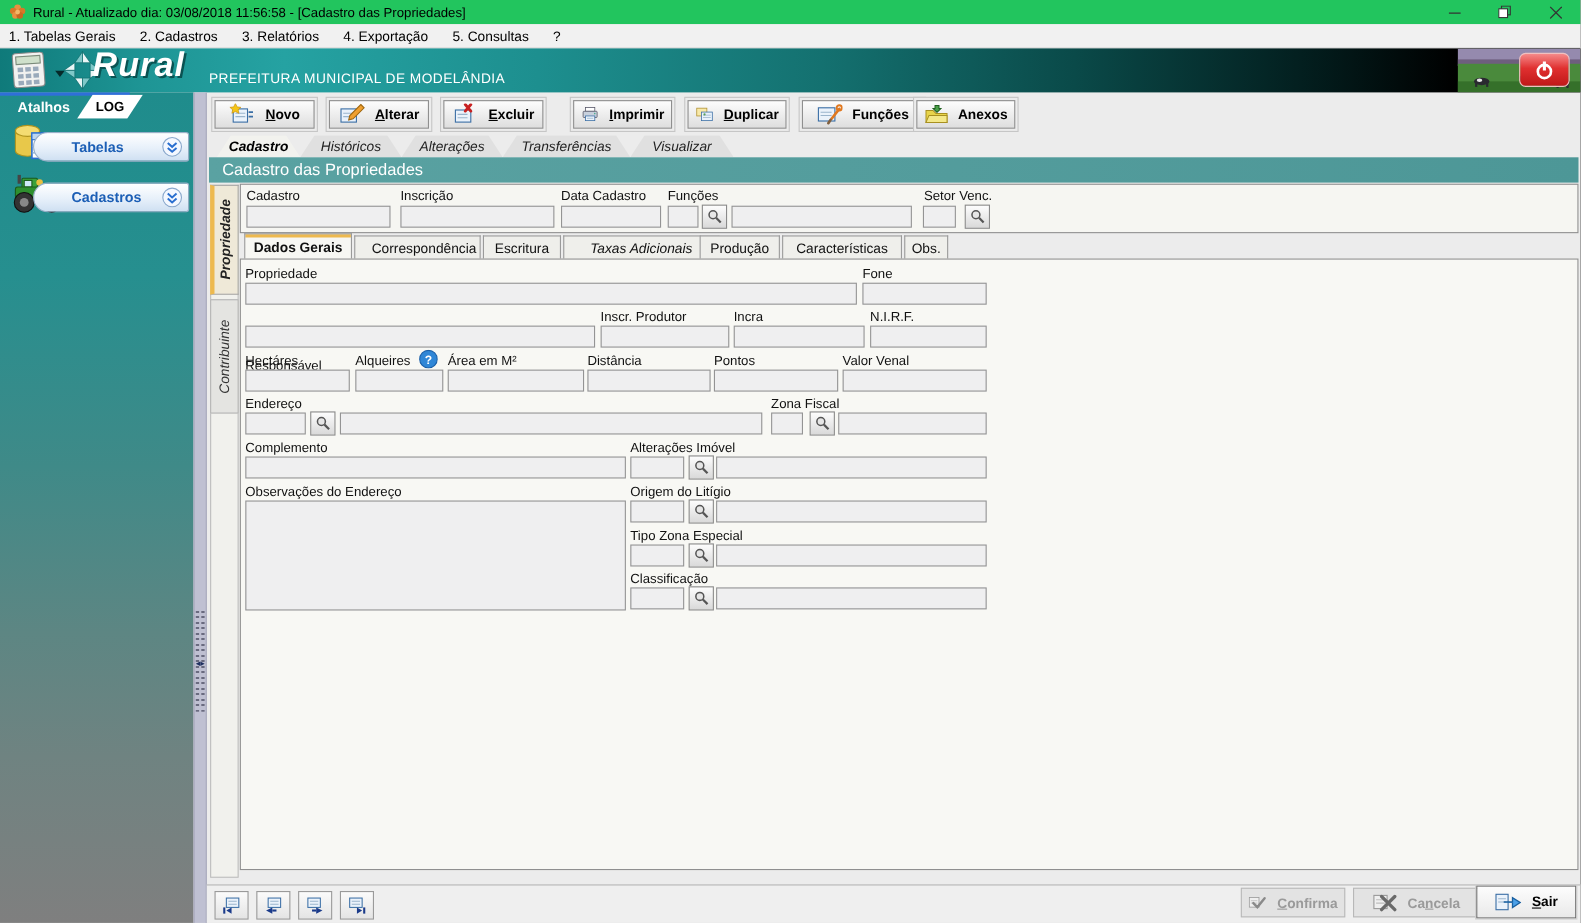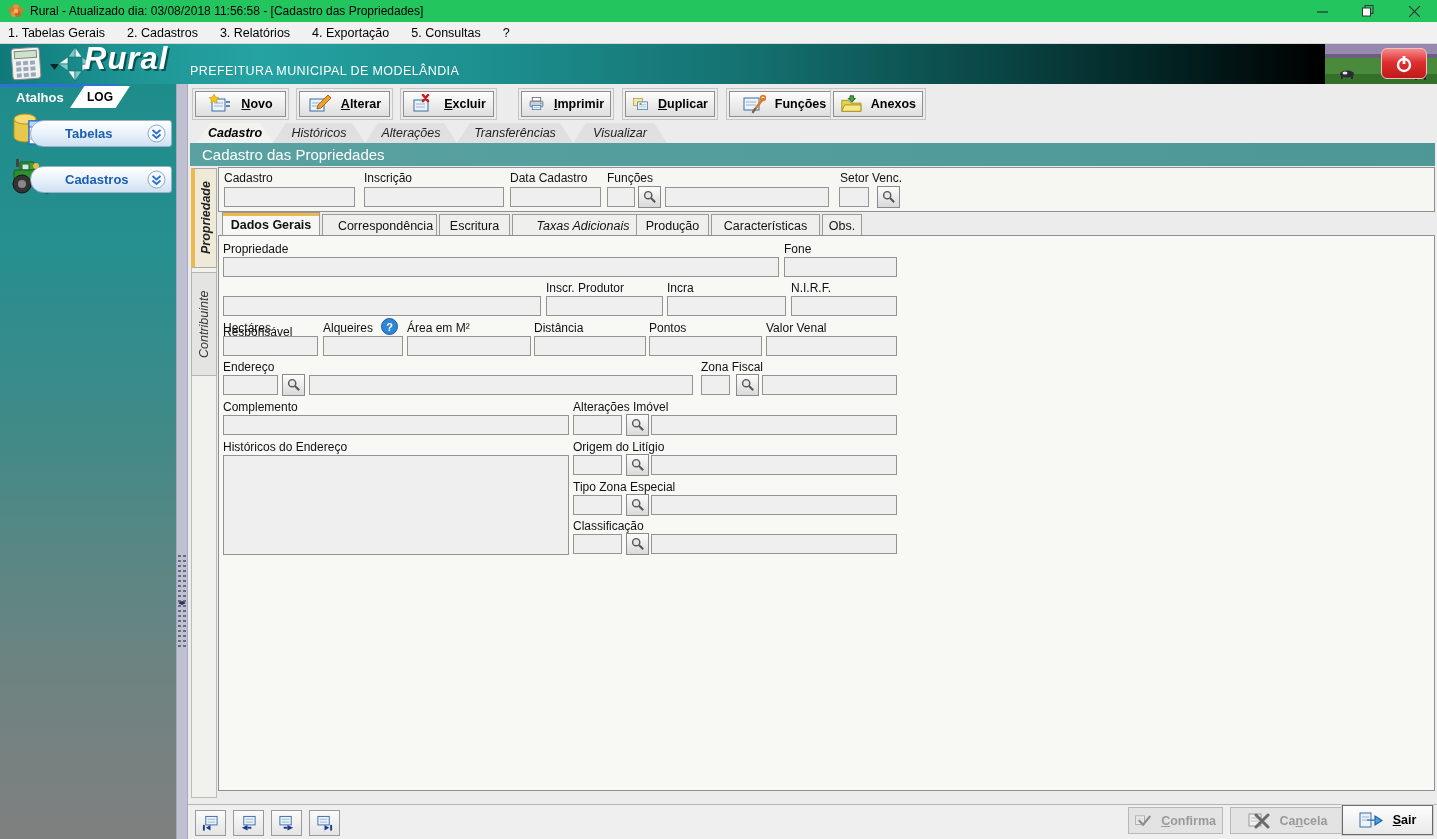--- a/index.html
+++ b/index.html
@@ -492,21 +492,21 @@
     <span class="lbl" style="left:354px;top:164px;">Alterações Imóvel</span>
     <input class="inp" style="left: 354px; top: 179px; width: 49px;">
     <button class="lookup" style="left:407px;top:178px;">
       <svg width="14" height="14" viewBox="0 0 14 14">
         <circle cx="5.2" cy="5.2" r="3.6" fill="#e6e6e6" stroke="#555" stroke-width="1.4"></circle>
         <line x1="8" y1="8" x2="12.2" y2="12.2" stroke="#555" stroke-width="2"></line>
       </svg>
     </button>
     <input class="inp" style="left: 432px; top: 179px; width: 246px;">
 
-    <span class="lbl" style="left:4px;top:204px;">Históricos do Endereço</span>
+    <span class="lbl" style="left:4px;top:204px;">Observações do Endereço</span>
     <textarea class="inp" style="left: 4px; top: 219px; width: 346px; height: 100px;"></textarea>
 
     <span class="lbl" style="left:354px;top:204px;">Origem do Litígio</span>
     <input class="inp" style="left: 354px; top: 219px; width: 49px;">
     <button class="lookup" style="left:407px;top:218px;">
       <svg width="14" height="14" viewBox="0 0 14 14">
         <circle cx="5.2" cy="5.2" r="3.6" fill="#e6e6e6" stroke="#555" stroke-width="1.4"></circle>
         <line x1="8" y1="8" x2="12.2" y2="12.2" stroke="#555" stroke-width="2"></line>
       </svg>
     </button>

